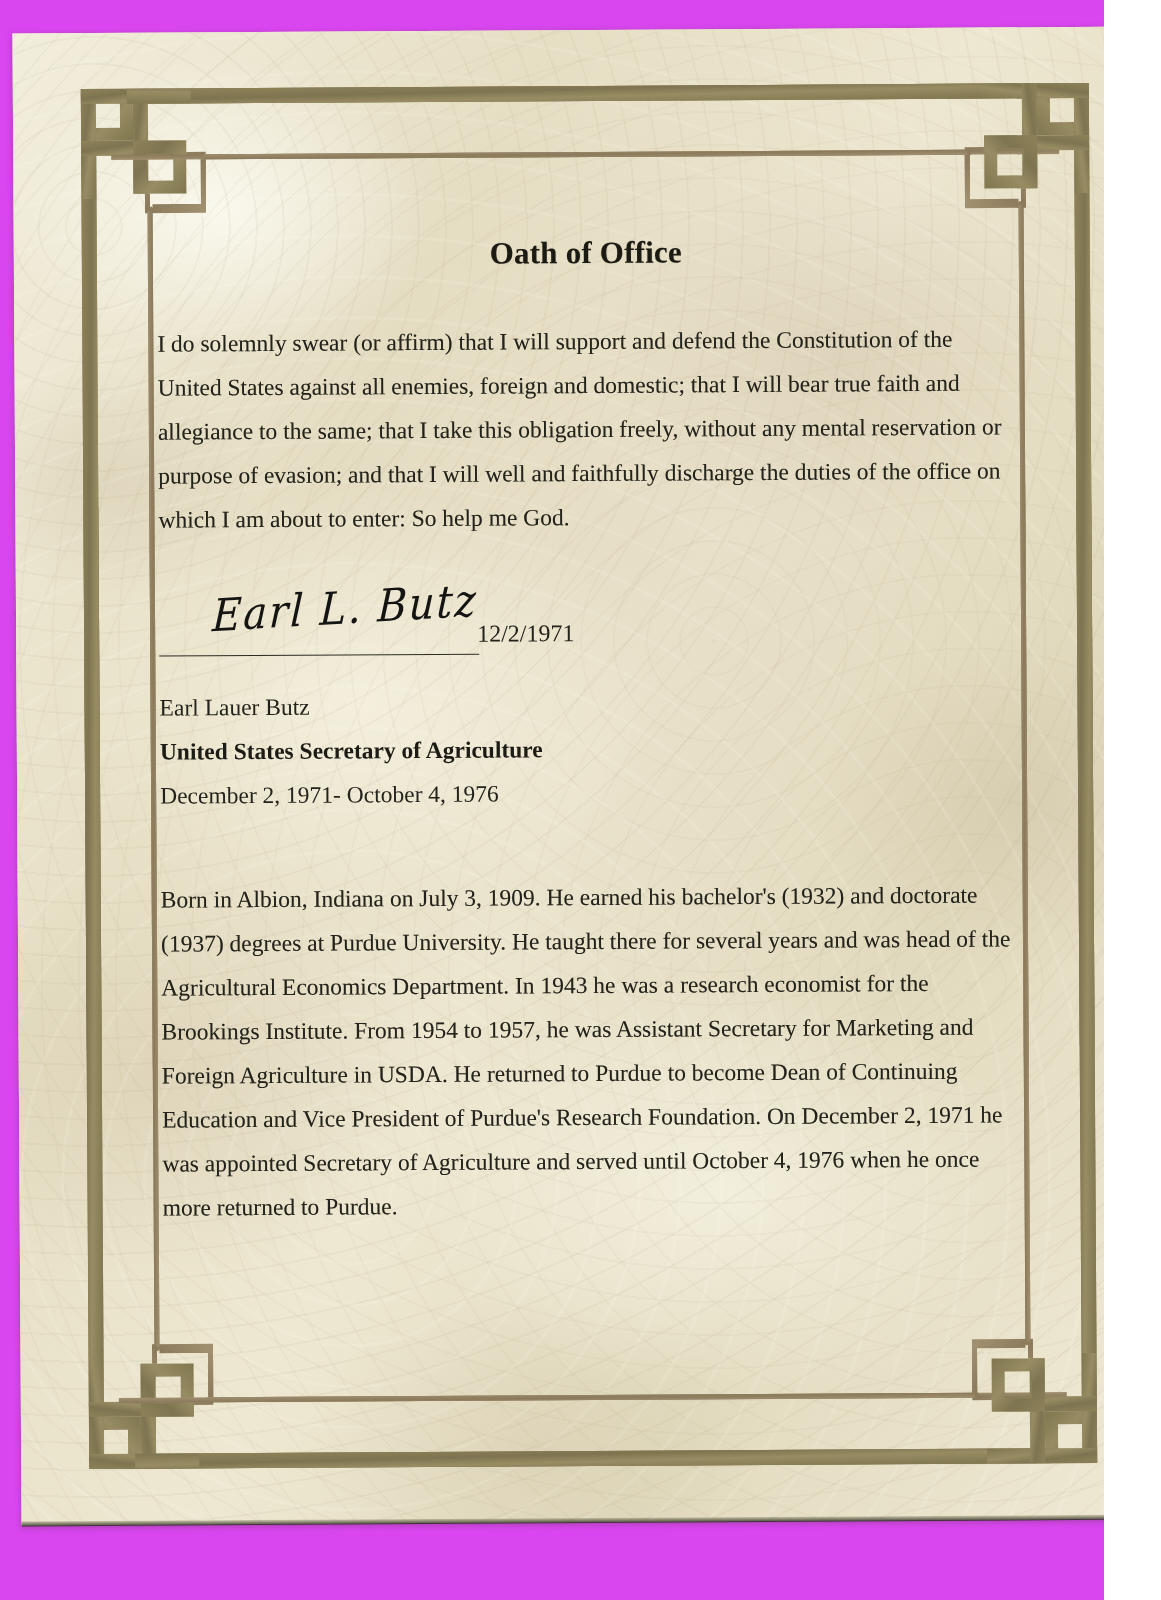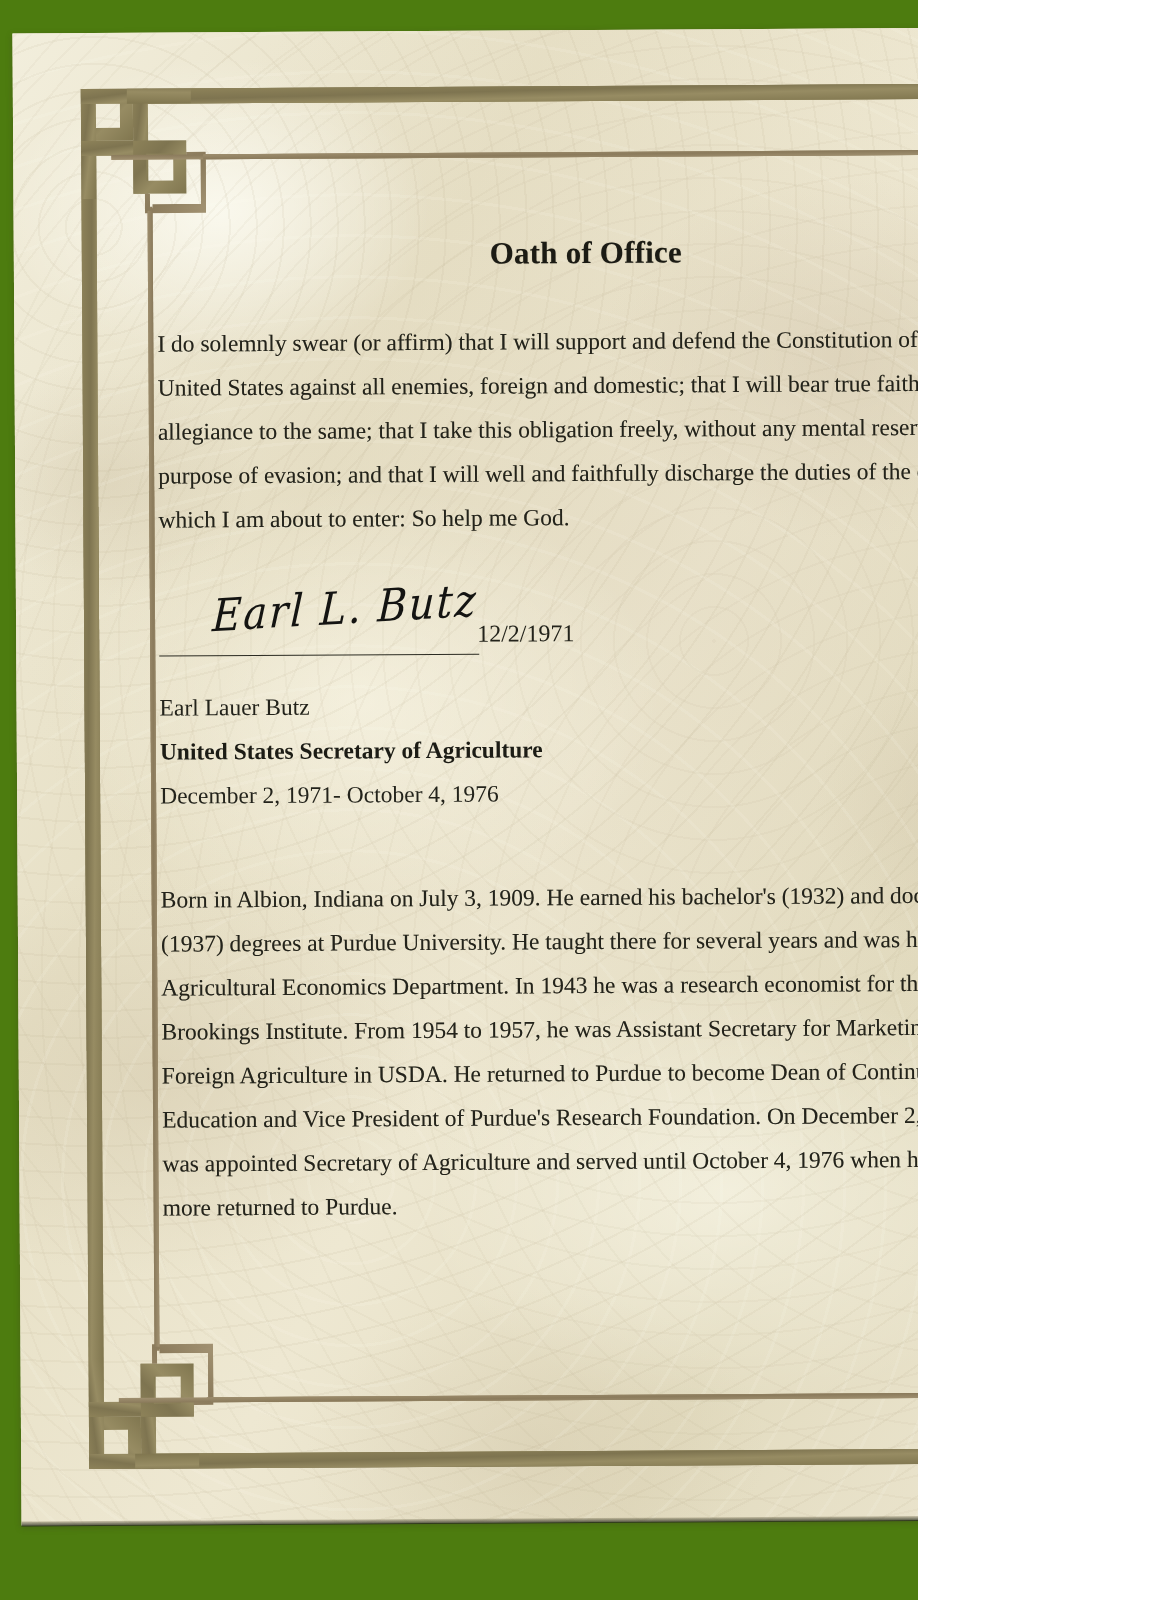--- a/index.html
+++ b/index.html
@@ -11,23 +11,23 @@
   body {
     width: 1161px;
     height: 1600px;
     overflow: hidden;
     font-family: "Liberation Serif", "DejaVu Serif", serif;
   }
 
   
   #scan {
     position: relative;
-    width: 918px;
+    width: 1104px;
     height: 1600px;
-    background: #4d7c0f;
+    background: #d946ef;
     overflow: hidden;
   }
 
   
   #sheet {
     position: absolute;
     left: 17px;
     top: 30px;
     width: 1144px;
     height: 1492px;

